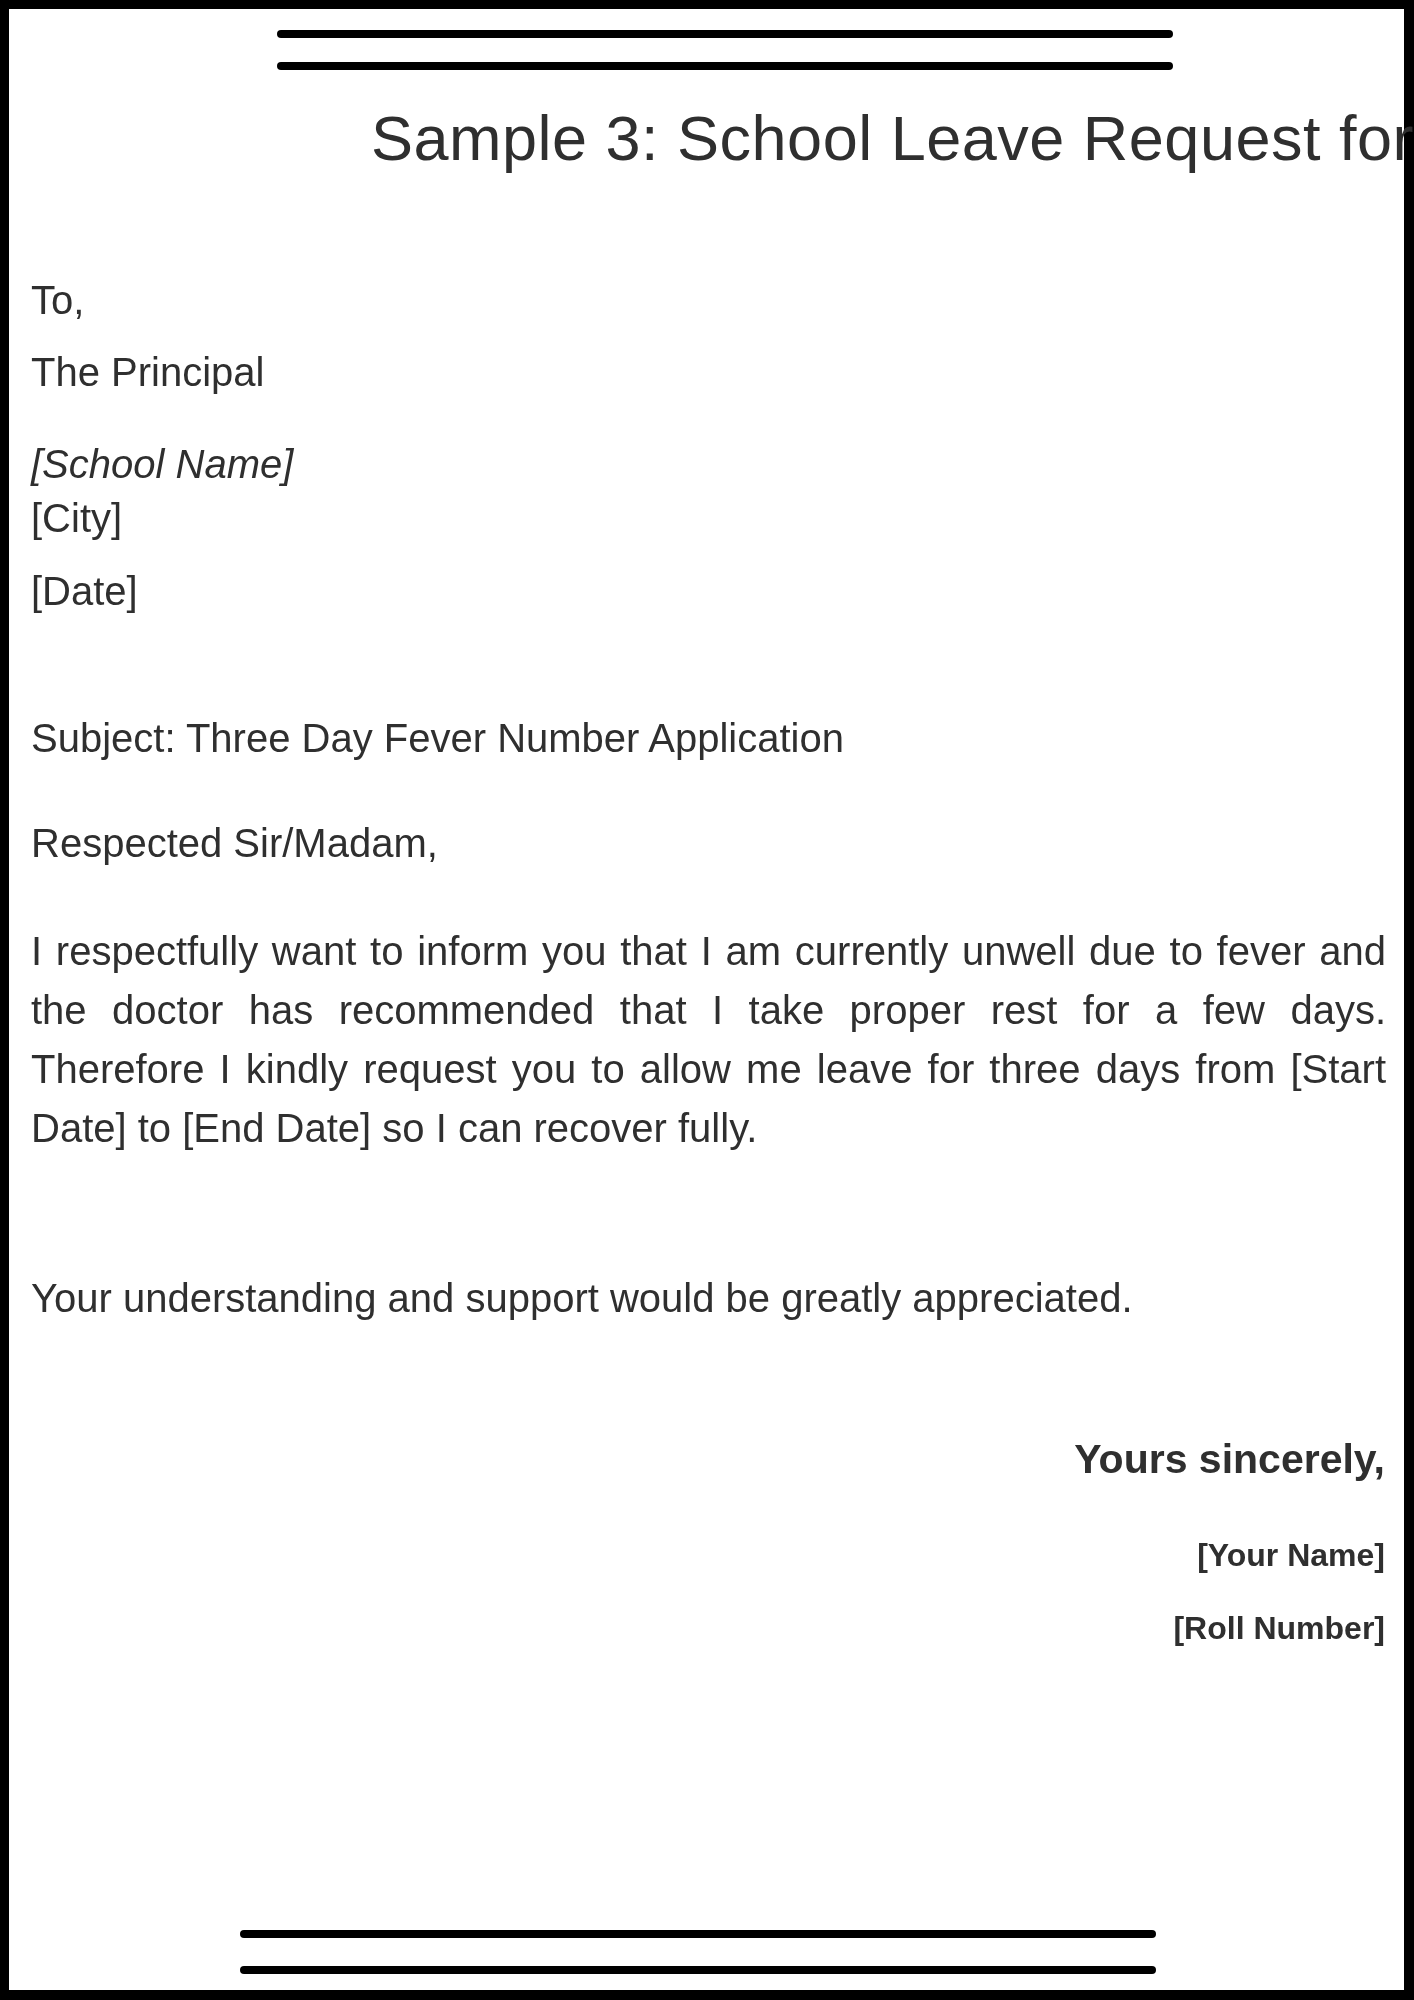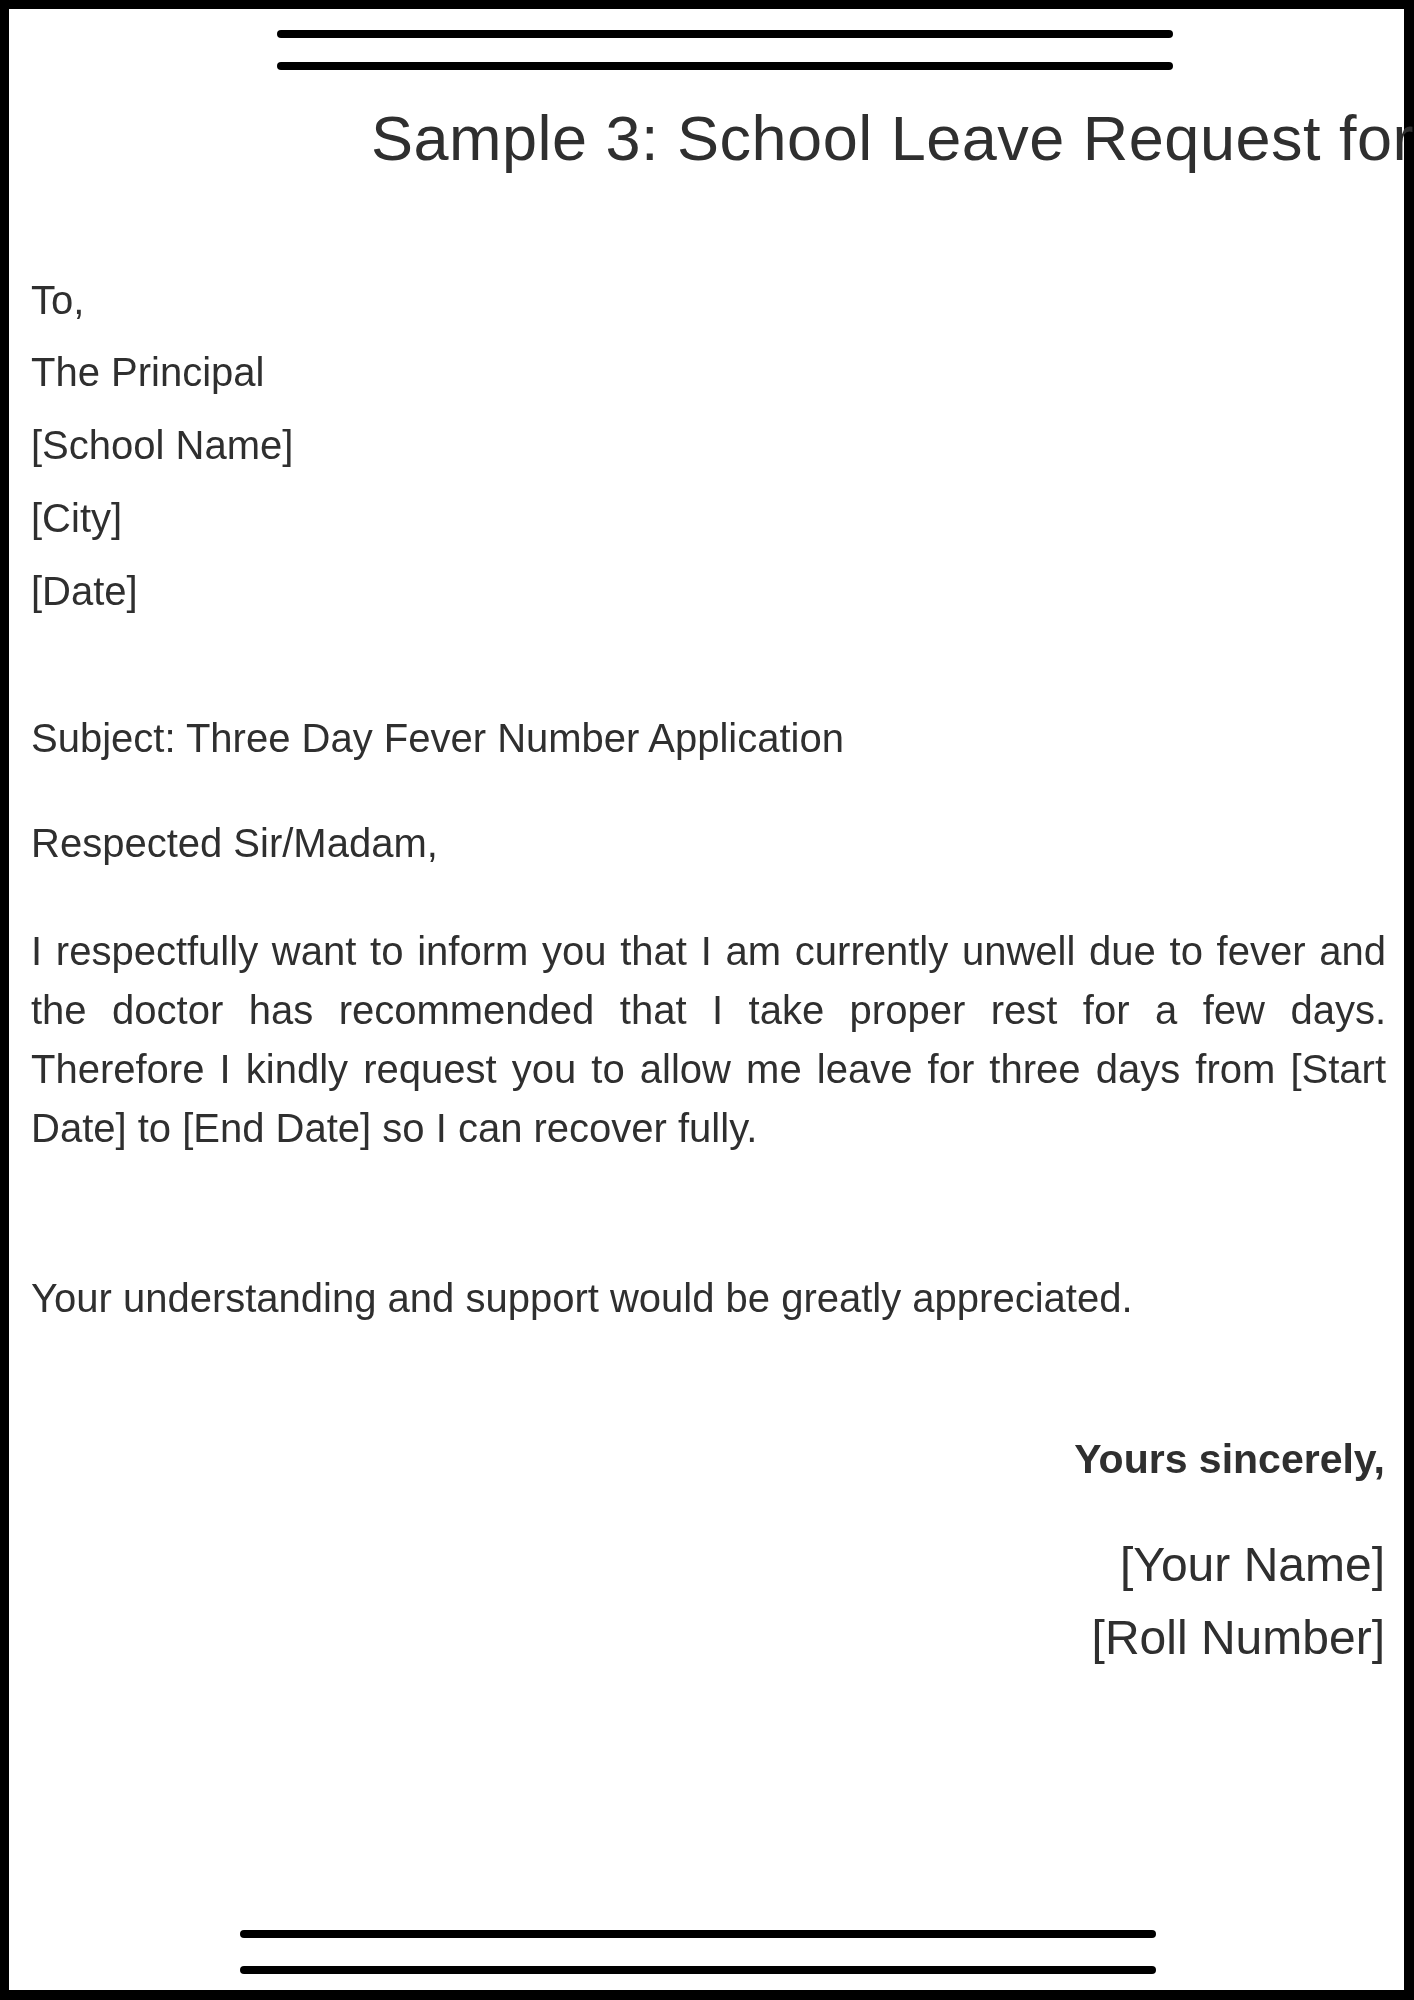--- a/index.html
+++ b/index.html
@@ -22,39 +22,39 @@
     letter-spacing: 0.5px;
   }
   .line {
     position: absolute; left: 31px; font-size: 40px; color: #2f2f2f; white-space: nowrap;
   }
   .para {
     position: absolute; left: 31px; width: 1355px; font-size: 40px; line-height: 59px;
     text-align: justify; color: #2f2f2f;
   }
   .right {
-    position: absolute; right: 29px; font-size: 48px; text-align: right; white-space: nowrap;
+    position: absolute; right: 29px; font-size: 32px; text-align: right; white-space: nowrap; font-weight: bold;
   }
   .bold { font-weight: bold; font-size: 41px; }
 </style>
 </head>
 <body>
 
 <div class="page"></div>
 
 <div class="rule" style="left:277px;top:30px;width:896px;"></div>
 <div class="rule" style="left:277px;top:62px;width:896px;"></div>
 
 <div class="title">
   <div>Sample 3: School Leave Request for</div>
 </div>
 
 <div class="line" style="top:278px;">To,</div>
 <div class="line" style="top:350px;">The Principal</div>
-<div class="line" style="top:423px;">[School Name]</div>
+<div class="line" style="top:442px;font-style:italic;">[School Name]</div>
 <div class="line" style="top:496px;">[City]</div>
 <div class="line" style="top:569px;">[Date]</div>
 
 <div class="line" style="top:716px;">Subject: Three Day Fever Number Application</div>
 <div class="line" style="top:821px;">Respected Sir/Madam,</div>
 
 <div class="para" style="top:922px;">I respectfully want to inform you that I am currently unwell due to fever and the doctor has recommended that I take proper rest for a few days. Therefore I kindly request you to allow me leave for three days from [Start Date] to [End Date] so I can recover fully.</div>
 <div class="para" style="top:1269px;">Your understanding and support would be greatly appreciated.</div>
 
 <div class="right bold" style="top:1436px;">Yours sincerely,</div>

